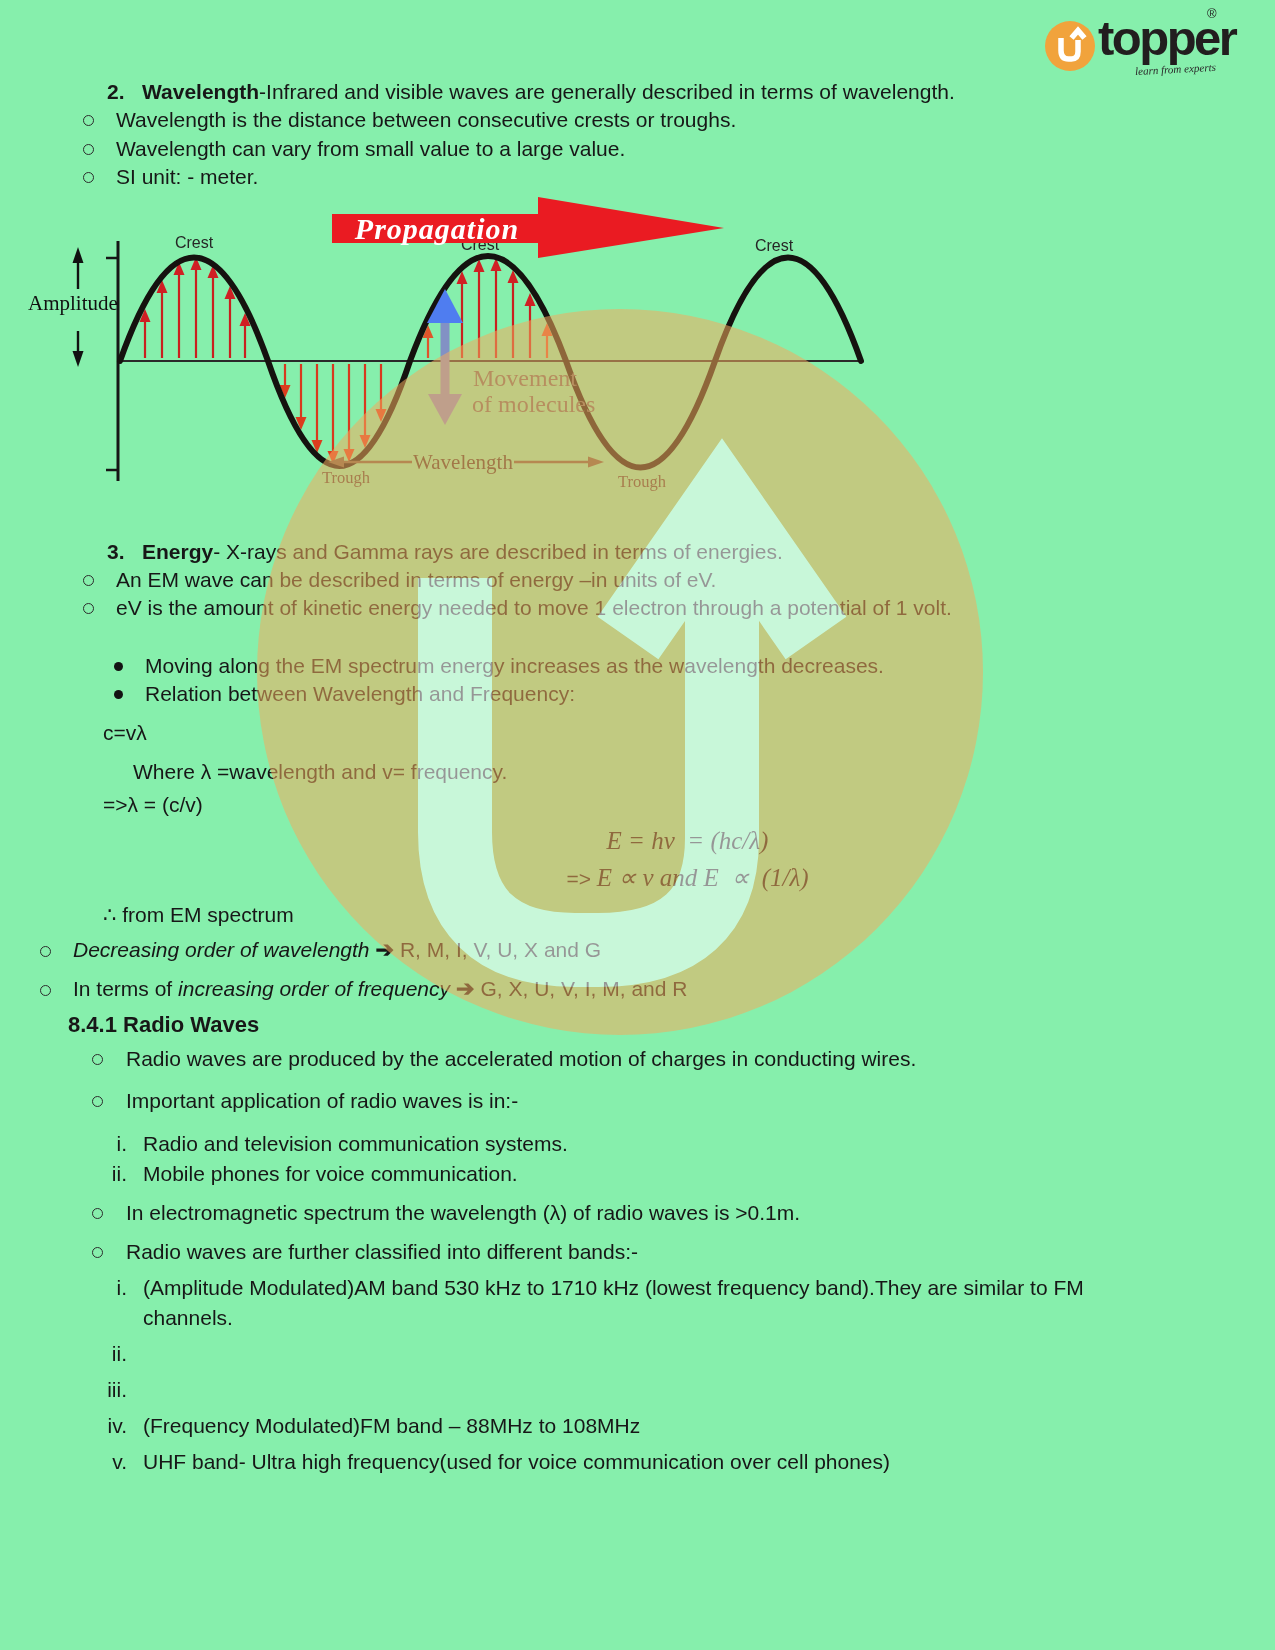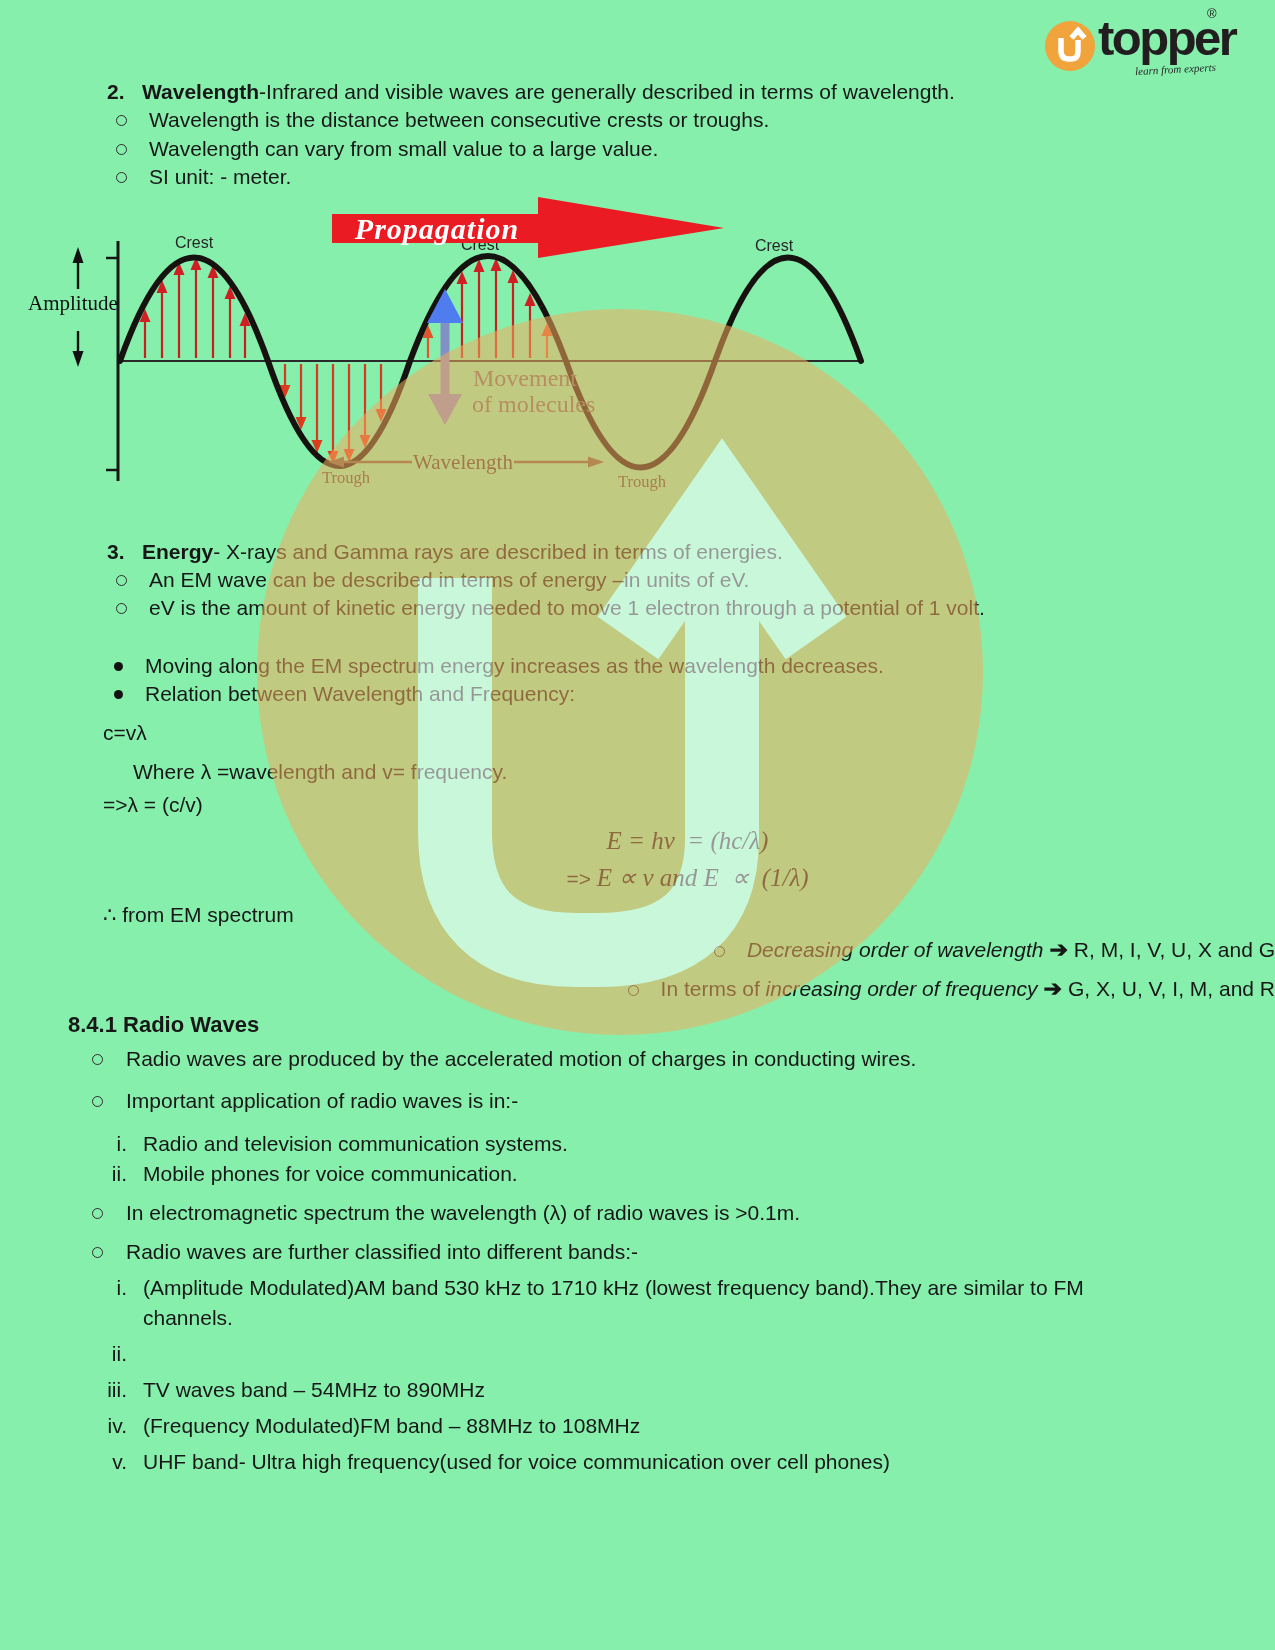--- a/index.html
+++ b/index.html
@@ -11,30 +11,30 @@
   .logo{position:absolute;top:0;left:1040px;width:230px;height:92px;z-index:2;}
   .logo-circle{position:absolute;left:5px;top:21px;width:50px;height:50px;}
   .brand{position:absolute;left:58px;top:10px;font-size:49px;font-weight:800;letter-spacing:-2.5px;color:#221e1f;}
   .reg{position:absolute;left:167px;top:6px;font-size:13px;color:#221e1f;}
   .tagline{position:absolute;left:95px;top:63px;font-size:11px;font-style:italic;
            font-family:"Liberation Serif",serif;color:#2a2a2a;white-space:nowrap;transform:rotate(-3deg);}
 
   
   .numline{display:flex;padding-left:107px;font-size:21px;line-height:29px;}
   .numline .num{width:35px;flex:none;font-weight:bold;}
-  .orow{display:flex;padding-left:116px;font-size:21px;line-height:28.5px;}
+  .orow{display:flex;padding-left:83px;font-size:21px;line-height:28.5px;}
   .o-mark{box-sizing:border-box;width:11px;height:11px;border:1.7px solid #2c2c2c;border-radius:50%;
           margin-top:9px;margin-right:22px;flex:none;}
   .brow{display:flex;padding-left:114px;font-size:21px;line-height:28.5px;}
   .dot{width:9px;height:9px;background:#131313;border-radius:50%;margin-top:10px;margin-right:22px;flex:none;}
   .f{font-size:21px;line-height:28px;margin-left:103px;white-space:pre;}
   .findent{margin-left:133px;}
   .math{font-family:"Liberation Serif",serif;font-style:italic;font-size:25px;line-height:34px;margin-left:100px;white-space:pre;text-align:center;}
   .math .plain{font-style:normal;font-family:"Liberation Sans",sans-serif;font-size:21px;}
-  .oorow{display:flex;padding-left:40px;font-size:21px;line-height:28px;align-items:baseline;justify-content:flex-end;}
+  .oorow{display:flex;padding-left:40px;font-size:21px;line-height:28px;align-items:baseline;}
   .oorow .o-mark{margin-right:22px;}
   .it{font-style:italic;}
   .heavy-arrow{font-weight:bold;font-size:22px;padding:0 6px;}
   .h841{margin-left:68px;font-size:22px;font-weight:bold;line-height:30px;}
   .r-orow{display:flex;padding-left:92px;font-size:21px;line-height:28.5px;}
   .r-orow .o-mark{margin-right:23px;}
   .nrow{display:flex;padding-left:95px;font-size:21px;line-height:30px;}
   .nrow .nnum{width:32px;text-align:right;margin-right:16px;flex:none;}
   .nrow .ntext{max-width:1010px;}
   .bands .nrow{margin-bottom:6px;}
@@ -271,21 +271,20 @@
     <div class="bands" style="margin-top:6px;">
       <div class="nrow">
         <span class="nnum">i.</span>
         <span class="ntext">(Amplitude Modulated)AM band 530 kHz to 1710 kHz (lowest frequency band).They are similar to FM channels.</span>
       </div>
       <div class="nrow">
         <span class="nnum">ii.</span>
       </div>
       <div class="nrow">
         <span class="nnum">iii.</span>
-        <span class="ntext">TV waves band – 54MHz to 890MHz</span>
       </div>
       <div class="nrow">
         <span class="nnum">iv.</span>
         <span class="ntext">(Frequency Modulated)FM band – 88MHz to 108MHz</span>
       </div>
       <div class="nrow">
         <span class="nnum">v.</span>
         <span class="ntext">UHF band- Ultra high frequency(used for voice communication over cell phones)</span>
       </div>
     </div>

